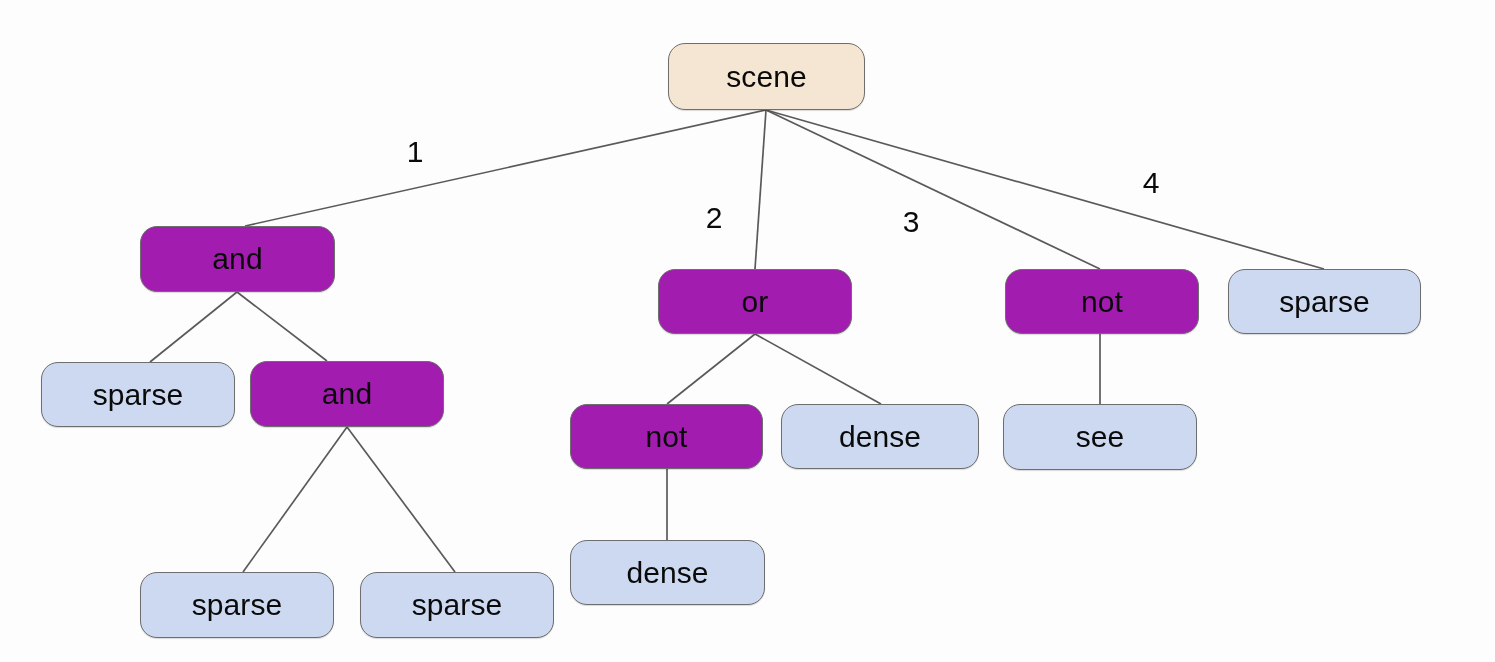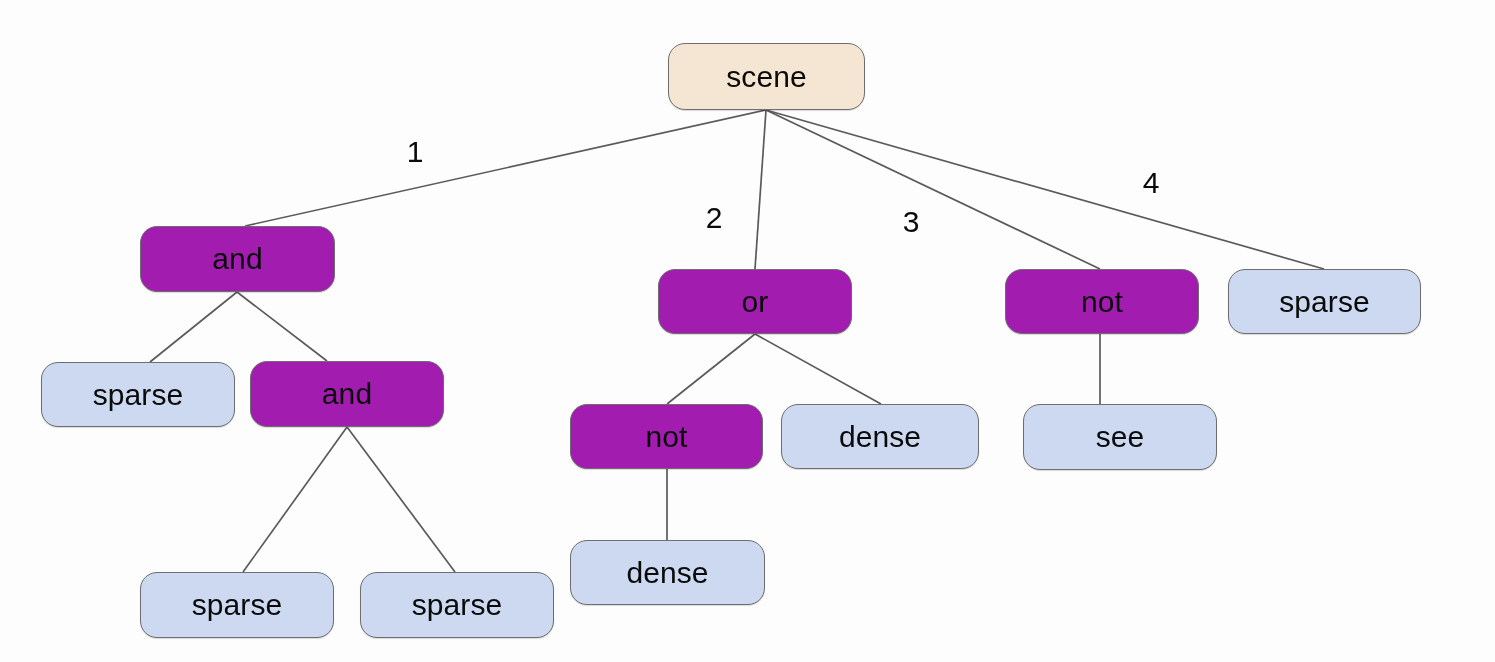--- a/index.html
+++ b/index.html
@@ -77,21 +77,21 @@
   <div id="node-layer">
       <div class="node root" style="left: 668px; top: 43px; width: 197px; height: 67px;">scene</div>
       <div class="node op" style="left: 140px; top: 226px; width: 195px; height: 66px;">and</div>
       <div class="node op" style="left: 658px; top: 269px; width: 194px; height: 65px;">or</div>
       <div class="node op" style="left: 1005px; top: 269px; width: 194px; height: 65px;">not</div>
       <div class="node leaf" style="left: 1228px; top: 269px; width: 193px; height: 65px;">sparse</div>
       <div class="node leaf" style="left: 41px; top: 362px; width: 194px; height: 65px;">sparse</div>
       <div class="node op" style="left: 250px; top: 361px; width: 194px; height: 66px;">and</div>
       <div class="node op" style="left: 570px; top: 404px; width: 193px; height: 65px;">not</div>
       <div class="node leaf" style="left: 781px; top: 404px; width: 198px; height: 65px;">dense</div>
-      <div class="node leaf" style="left: 1003px; top: 404px; width: 194px; height: 66px; margin-left: 20px;">see</div>
+      <div class="node leaf" style="left: 1003px; top: 404px; width: 194px; height: 66px;">see</div>
       <div class="node leaf" style="left: 140px; top: 572px; width: 194px; height: 66px;">sparse</div>
       <div class="node leaf" style="left: 360px; top: 572px; width: 194px; height: 66px;">sparse</div>
       <div class="node leaf" style="left: 570px; top: 540px; width: 195px; height: 65px;">dense</div>
     </div>
   <div id="label-layer">
       <div class="edge-label" style="left: 415px; top: 152px;">1</div>
       <div class="edge-label" style="left: 714px; top: 218px;">2</div>
       <div class="edge-label" style="left: 911px; top: 222px;">3</div>
       <div class="edge-label" style="left: 1151px; top: 183px;">4</div>
     </div>

